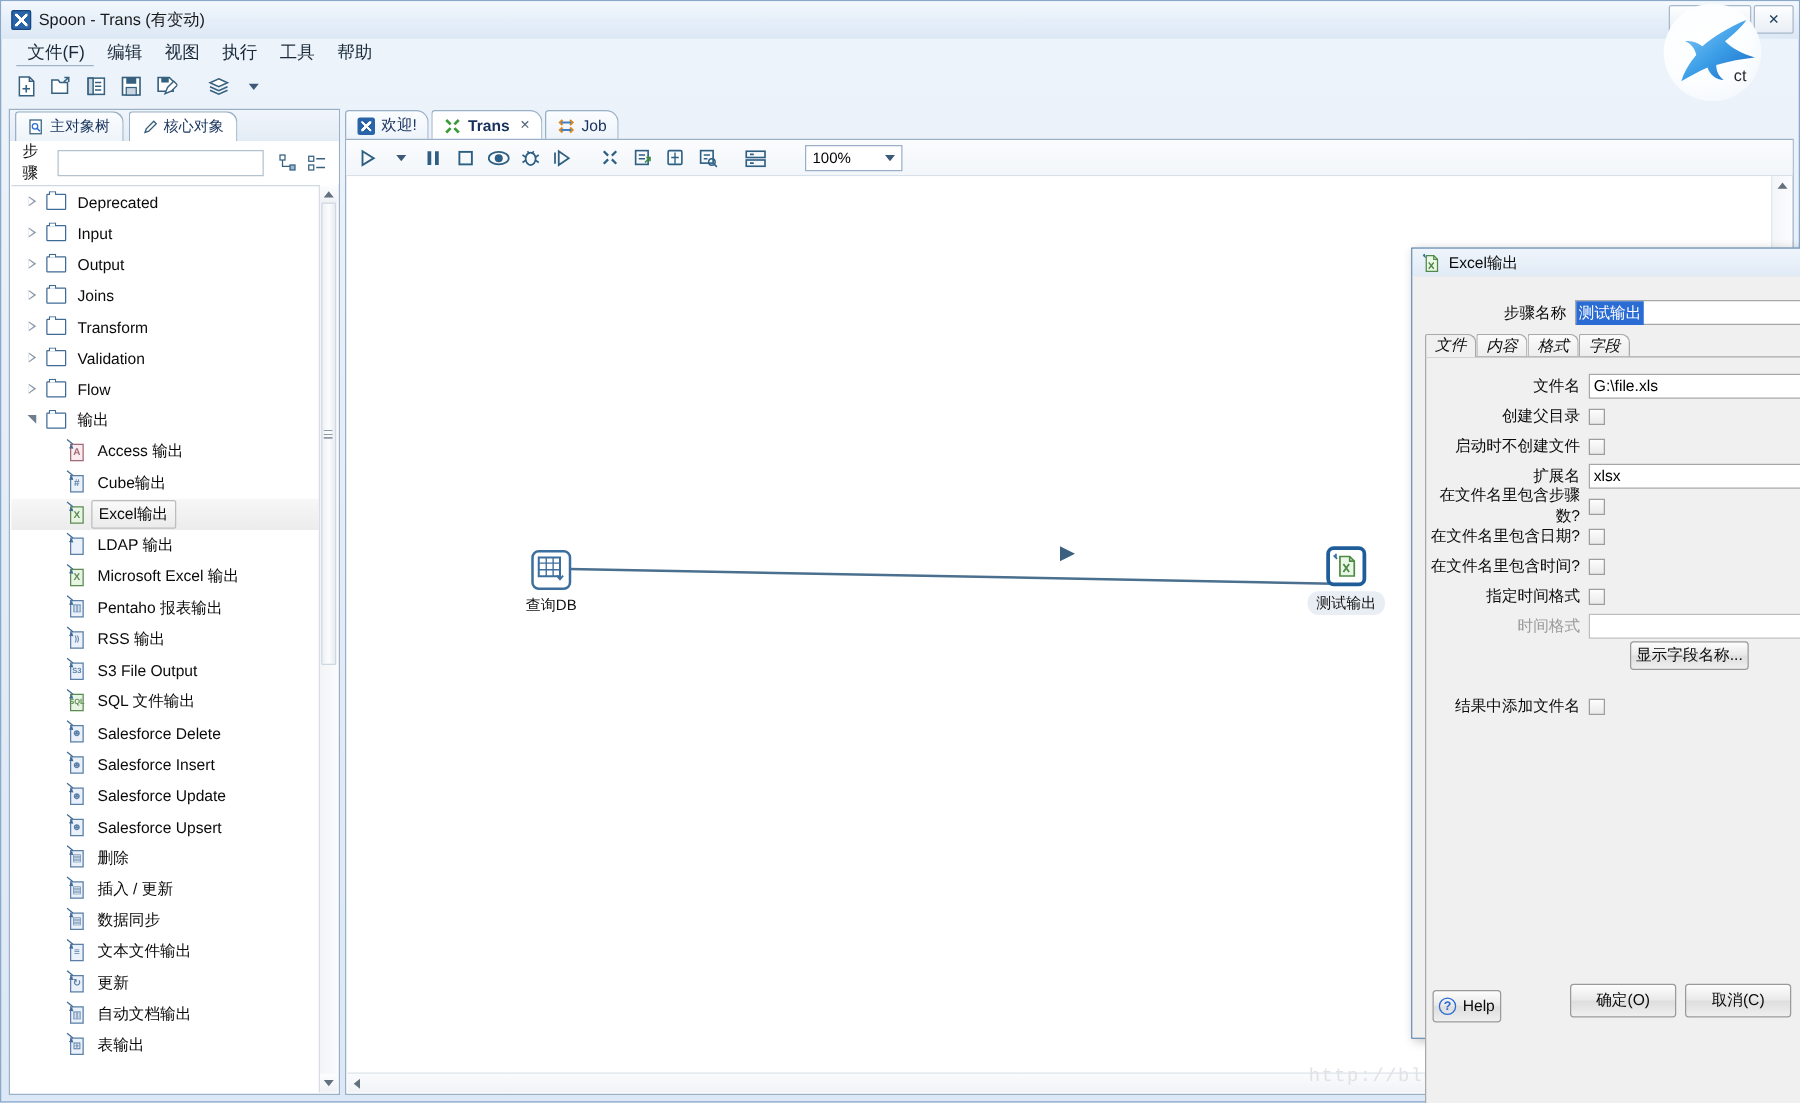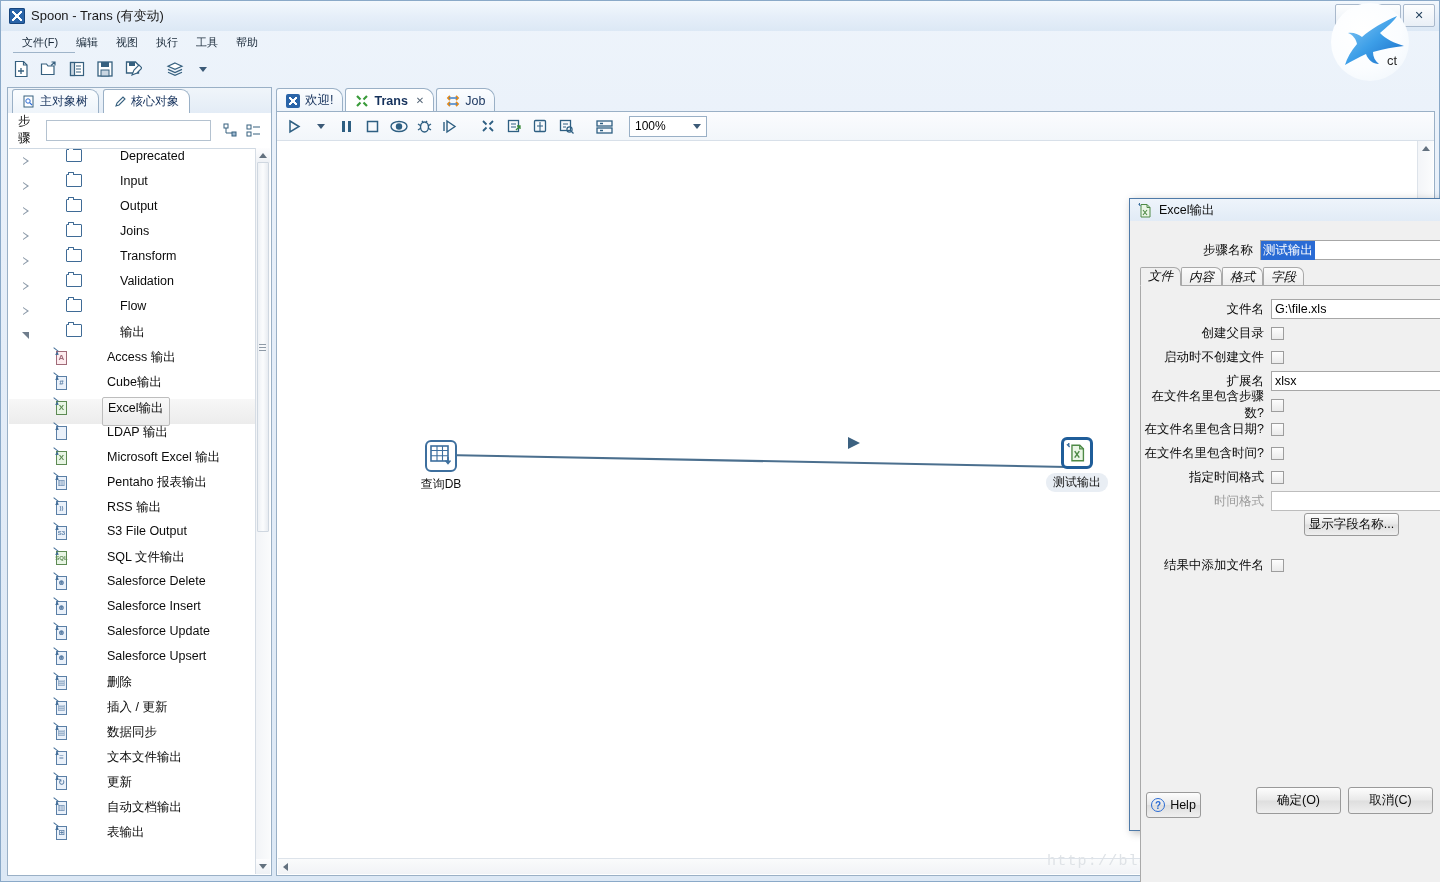--- a/index.html
+++ b/index.html
@@ -37,21 +37,21 @@
   .winbtn{
     width:30px;height:21px;border:1px solid #a9b9cc;border-radius:2px;
     background:linear-gradient(180deg,#fdfefe 0%,#e9eff6 100%);
     display:flex;align-items:center;justify-content:center;font-size:11px;color:#24425e;
   }
   
   .menubar{
     position:absolute;left:0;top:30px;width:100%;height:22px;
     display:flex;align-items:center;padding-left:12px;box-sizing:border-box;
   }
-  .menu-item{padding:2px 9px;font-size:11px;color:#1a2a3a;cursor:default;}
+  .menu-item{padding:2px 9px;font-size:14px;color:#1a2a3a;cursor:default;}
   .menu-underline{
     position:absolute;left:12px;top:51px;width:62px;height:1px;background:#9fb4c9;
   }
   
   .toolbar{
     position:absolute;left:0;top:53px;width:100%;height:30px;
     display:flex;align-items:center;padding-left:8px;box-sizing:border-box;gap:4px;
   }
   .tb-btn{width:24px;height:24px;display:flex;align-items:center;justify-content:center;}
   .tb-sep{width:10px;}
@@ -86,22 +86,22 @@
     flex:1;height:21px;border:1px solid #b4c2d0;background:#fff;box-sizing:border-box;
     font-size:12px;padding:0 4px;font-family:inherit;outline:none;
   }
   .lp-icons{display:flex;gap:8px;margin-left:4px;}
   .tree{
     position:absolute;left:1px;top:60px;right:1px;bottom:1px;overflow:hidden;
     background:#fff;border-top:1px solid #cfd9e3;
   }
   .tree-scroll{position:absolute;left:0;top:0;right:15px;bottom:0;overflow:hidden;}
   .node{
-    display:flex;height:25px;padding-left:6px;font-size:12.5px;color:#0b0b0b;
-    white-space:nowrap;box-sizing:border-box;gap:29px;
+    display:flex;align-items:center;height:25px;padding-left:6px;font-size:12.5px;color:#0b0b0b;
+    white-space:nowrap;box-sizing:border-box;
   }
   .node.indent{padding-left:44px;}
   .twisty{width:22px;display:flex;align-items:center;justify-content:center;flex:none;}
   .tri-c{width:7px;height:9px;position:relative;}
   .tri-c:before{
     content:"";position:absolute;left:0;top:0;width:0;height:0;
     border-top:4.5px solid transparent;border-bottom:4.5px solid transparent;border-left:6px solid #8b99a8;
   }
   .tri-c:after{
     content:"";position:absolute;left:0;top:1.2px;width:0;height:0;
@@ -186,21 +186,21 @@
     border:1px solid #9ab0c6;background:#fff;box-sizing:border-box;
   }
   .canvas-toolbar{
     height:28px;display:flex;align-items:center;padding-left:6px;gap:3px;
     background:linear-gradient(180deg,#fbfcfe 0%,#f2f6fa 100%);
     border-bottom:1px solid #d8e0e9;
   }
   .ct-btn{width:23px;height:23px;display:flex;align-items:center;justify-content:center;}
   .ct-sep{width:9px;}
   .zoom-combo{
-    margin-left:10px;width:78px;height:21px;border:1px solid #9ab0c6;background:#fff;
+    margin-left:25px;width:78px;height:21px;border:1px solid #9ab0c6;background:#fff;
     display:flex;align-items:center;justify-content:space-between;padding:0 5px;box-sizing:border-box;
     font-size:12px;
   }
   .canvas{
     position:absolute;left:1px;top:29px;right:16px;bottom:16px;background:#fff;overflow:hidden;
   }
   .step{position:absolute;text-align:center;}
   .step-box{
     width:32px;height:32px;border:2px solid #3d6f9e;border-radius:6px;background:#fff;
     margin:0 auto;position:relative;box-sizing:border-box;

